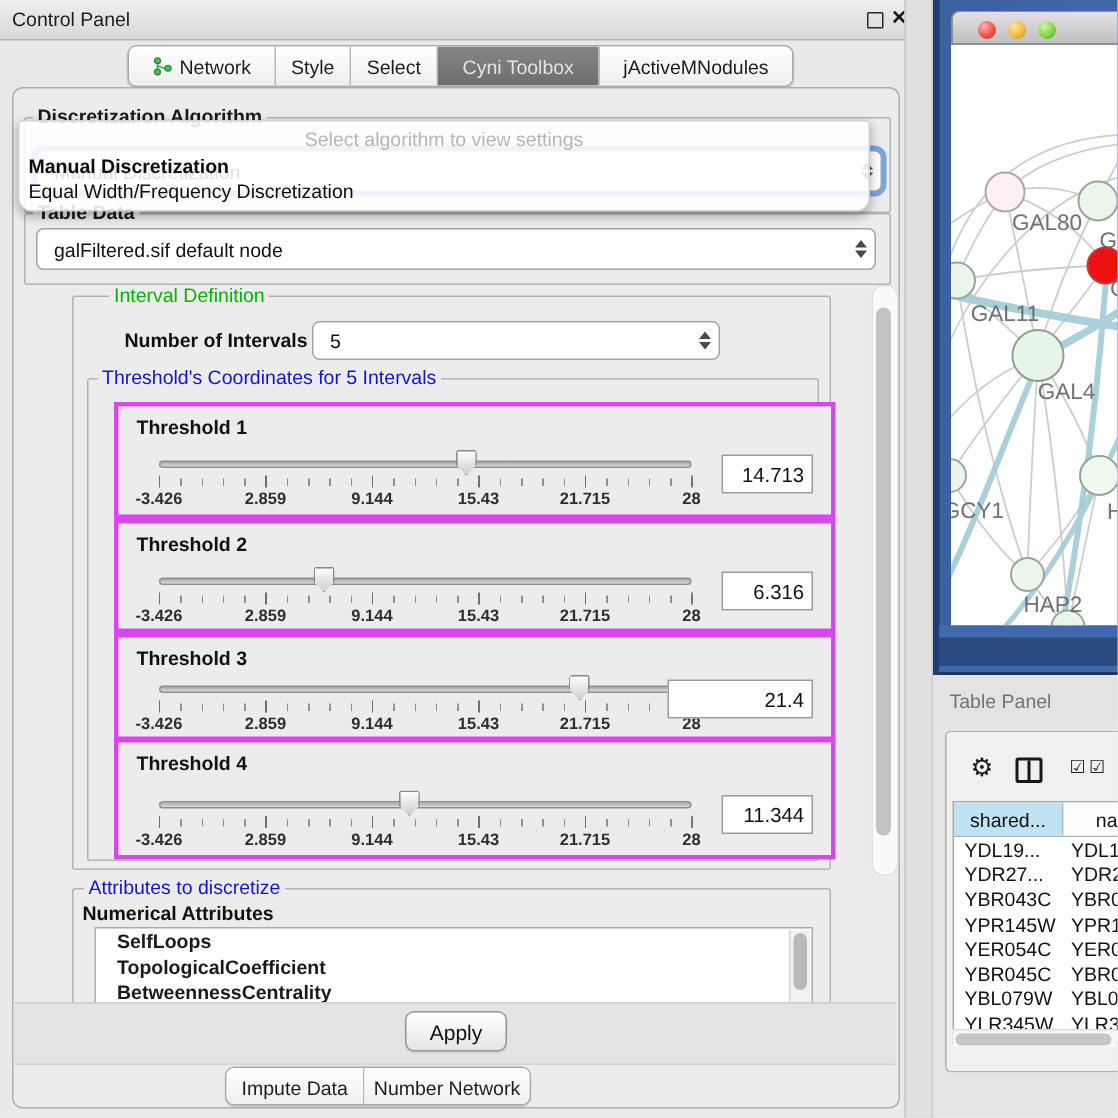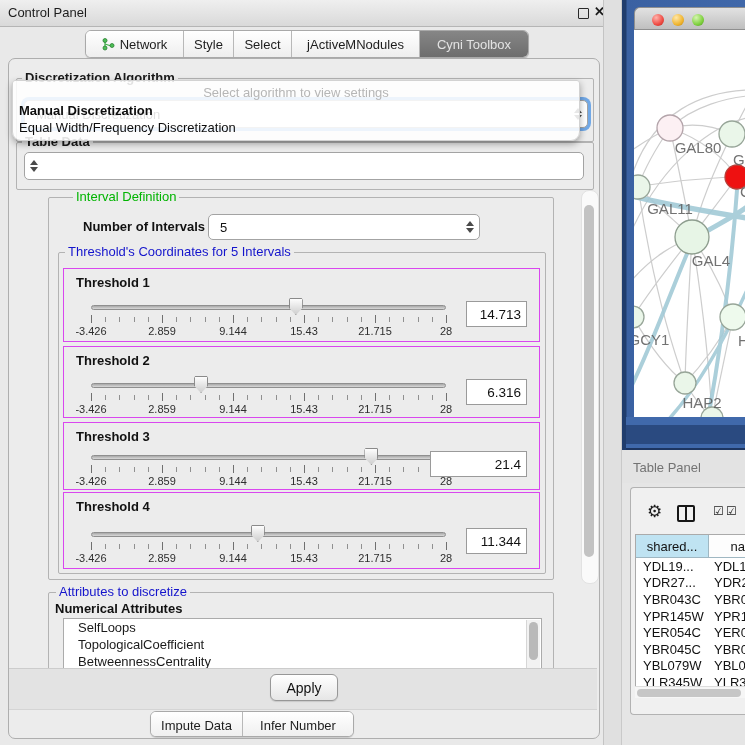--- a/index.html
+++ b/index.html
@@ -50,42 +50,42 @@
 
   
   #algo-popup{left:12px;top:80px;width:566px;height:59px;z-index:6;
     background:rgba(255,255,255,.87);border:1px solid #cncnc;border:1px solid #d2d2d2;
     border-radius:3px 3px 9px 9px;box-shadow:0 3px 7px rgba(0,0,0,.33);}
   #popup-hint{top:4px;left:0;width:100%;text-align:center;font-size:13px;color:#b6b6b6;}
   .popup-opt{left:3px;font-size:13px;color:#0d0d0d;padding-left:3px;}
   .popup-opt.b{font-weight:bold;}
 
   
-  .thr-box{position:absolute;left:63px;width:475px;border:1px solid #d946ef;background:#ececec;}
+  .thr-box{position:absolute;left:76px;width:475px;border:3px solid #d946ef;background:#ececec;}
   .thr-label{position:absolute;left:12px;top:6px;font-size:13px;font-weight:bold;color:#111;}
   .slider{position:absolute;left:27px;top:28px;width:355px;height:42px;}
   .track{position:absolute;left:0;top:8px;width:100%;height:5px;border-radius:3px;
     border:1px solid #8f8f8f;background:linear-gradient(#a8a8a8,#d9d9d9);box-sizing:border-box;}
   .thumb{position:absolute;top:1px;width:14px;height:17px;
     background:linear-gradient(#fdfdfd,#cfcfcf);border:1px solid #8a8a8a;box-sizing:border-box;
     clip-path:polygon(8% 0,92% 0,100% 12%,100% 58%,50% 100%,0 58%,0 12%);}
   .ticks-minor{position:absolute;left:0;top:20px;width:356px;height:5px;
     background-image:repeating-linear-gradient(90deg,#909090 0,#909090 1px,transparent 1px,transparent 14.2px);}
   .ticks-major{position:absolute;left:0;top:18px;width:355px;height:8px;border-right:1px solid #707070;
     background-image:repeating-linear-gradient(90deg,#707070 0,#707070 1px,transparent 1px,transparent 71px);}
   .tick-labels{position:absolute;left:0;top:28px;width:355px;height:12px;}
-  .tick-labels span{position:absolute;transform:translateX(-50%);font-size:11px;font-weight:normal;color:#2e2e2e;white-space:nowrap;}
+  .tick-labels span{position:absolute;transform:translateX(-50%);font-size:11px;font-weight:bold;color:#2e2e2e;white-space:nowrap;}
   .thr-value{position:absolute;right:12px;top:32px;width:52px;height:22px;border:1px solid #9a9a9a;
     background:#fff;font-family:"Liberation Sans",sans-serif;font-size:13.5px;text-align:right;
     padding-right:5px;color:#111;}
 
   
   #attr-list{left:63px;top:618px;width:477px;height:50px;background:#fff;border:1px solid #ababab;
     overflow:hidden;font-size:13px;color:#1a1a1a;}
-  .attr-item{padding:0 12px 0 14px;line-height:17px;white-space:nowrap;}
+  .attr-item{padding:0 12px 0 14px;line-height:17px;white-space:nowrap;font-weight:bold;}
   #attr-sb{right:1px;top:1px;width:13px;height:48px;background:#f2f2f2;border-left:1px solid #d6d6d6;}
   #attr-sb-thumb{left:1.5px;top:2px;width:9px;height:38px;background:#b9b9b9;border-radius:5px;}
 
   
   #apply-strip{left:9px;top:668px;width:588px;height:40px;background:#e3e3e3;
     border-top:1px solid #cwcwcw;border-top:1px solid #cccccc;border-bottom:1px solid #d4d4d4;}
   #apply-btn{left:270px;top:674px;width:66px;height:25px;border:1px solid #979797;border-radius:6px;
     background:linear-gradient(#ffffff,#e6e6e6);font-size:14px;color:#111;
     display:flex;align-items:center;justify-content:center;box-shadow:0 1px 1px rgba(0,0,0,.12);}
   #bottom-tabs{left:150px;top:711px;height:24px;display:flex;border:1px solid #a9a9a9;
@@ -161,25 +161,25 @@
         <circle cx="10" cy="7.5" r="2" fill="#4cbf55" stroke="#2c7f33" stroke-width="0.8"></circle>
       </svg>
       <span>Network</span>
     </div>
     <div class="seg" style="width:50px">
       <span>Style</span>
     </div>
     <div class="seg" style="width:58px">
       <span>Select</span>
     </div>
+    <div class="seg sel" style="width:108px">
+      <span>Cyni Toolbox</span>
+    </div>
     <div class="seg" style="width:128px">
       <span>jActiveMNodules</span>
-    </div>
-    <div class="seg sel" style="width:108px">
-      <span>Cyni Toolbox</span>
     </div>
   </div>
 
   <div id="pane" class="abs"></div>
 
   <div class="group" style="left:16px;top:78px;width:576px;height:62px"></div>
   <span class="gtitle black" style="left:22px;top:71px">Discretization Algorithm</span>
   <div class="combo focusring" style="left:24px;top:100px;width:562px;height:26px">
     <span class="txt">Manual Discretization</span>
     <span class="updown">
@@ -190,20 +190,21 @@
 
   <div id="algo-popup" class="abs">
     <div id="popup-hint" class="abs">Select algorithm to view settings</div>
     <div class="popup-opt b abs" style="top:22px">Manual Discretization</div>
     <div class="popup-opt abs" style="top:39px">Equal Width/Frequency Discretization</div>
   </div>
 
   <div class="group" style="left:16px;top:142px;width:576px;height:46px"></div>
   <span class="gtitle black" style="left:22px;top:135px;z-index:3">Table Data</span>
   <div class="combo" style="left:24px;top:152px;width:558px;height:26px">
+    <span class="txt">galFiltered.sif default node</span>
     <span class="updown">
         <span class="tri-up"></span>
         <span class="tri-dn"></span>
       </span>
   </div>
 
   <div class="group" style="left:48px;top:197px;width:504px;height:381px"></div>
   <span class="gtitle green" style="left:56px;top:190px">Interval Definition</span>
 
   <span class="abs" style="left:83px;top:219px;font-size:13px;font-weight:bold;color:#111">Number of Intervals</span>
@@ -311,21 +312,21 @@
 
   <div id="cp-sb" class="abs">
     <div id="cp-sb-thumb" class="abs"></div>
   </div>
 
   <div id="bottom-tabs" class="abs">
     <div class="seg" style="width:92px">
       <span>Impute Data</span>
     </div>
     <div class="seg" style="width:110px">
-      <span>Infer Number</span>
+      <span>Number Network</span>
     </div>
   </div>
 </div>
 
 <div id="gutter" class="abs"></div>
 
 <div id="right" class="abs">
 
   <div id="net-window" class="abs">
     <div id="net-titlebar" class="abs">

